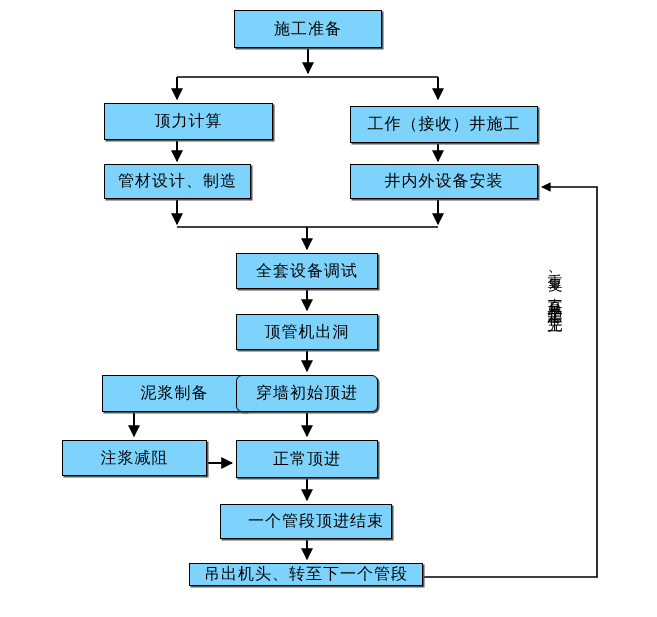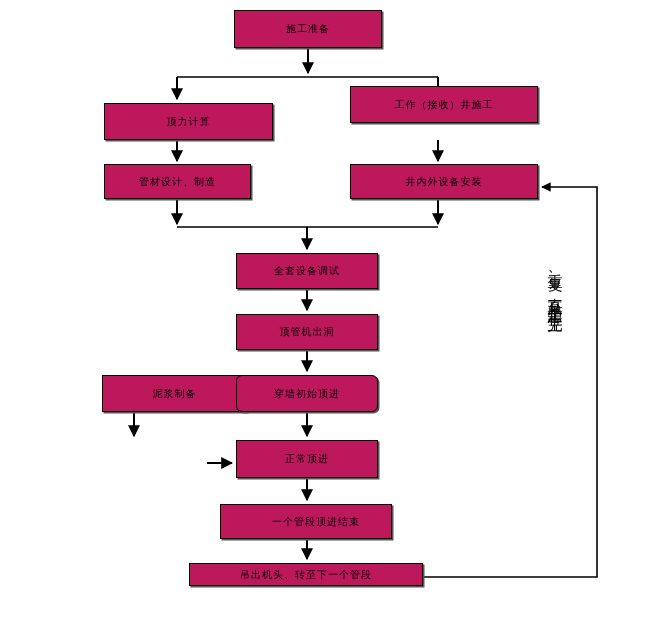--- a/index.html
+++ b/index.html
@@ -19,26 +19,26 @@
     position: absolute;
     left: 0;
     top: 0;
     width: 657px;
     height: 617px;
   }
   .node {
     position: absolute;
     box-sizing: border-box;
     border: 1px solid #000000;
-    background: #be185d;
+    background: #7dd3fc;
     display: flex;
     align-items: center;
     justify-content: center;
     color: #000000;
-    font-size: 10px;
+    font-size: 16px;
     letter-spacing: 1px;
     white-space: nowrap;
     box-shadow: 1.5px 1.5px 0 #555555;
   }
   .vlabel {
     position: absolute;
     writing-mode: vertical-rl;
     text-orientation: upright;
     color: #000000;
     font-size: 15px;
@@ -100,21 +100,21 @@
   </svg>
 
   <div class="node" style="left:234px;top:10px;width:148px;height:38px;">
     <span>施工准备</span>
   </div>
 
   <div class="node" style="left:104px;top:103px;width:169px;height:37px;">
     <span>顶力计算</span>
   </div>
 
-  <div class="node" style="left:350px;top:86px;width:188px;height:37px;">
+  <div class="node" style="left:350px;top:106px;width:188px;height:37px;">
     <span>工作（接收）井施工</span>
   </div>
 
   <div class="node" style="left:104px;top:164px;width:147px;height:35px;align-items:center;">
     <span>管材设计、制造</span>
   </div>
 
   <div class="node" style="left:350px;top:164px;width:188px;height:35px;">
     <span>井内外设备安装</span>
   </div>
@@ -128,20 +128,23 @@
   </div>
 
   <div class="node" style="left:62px;top:375px;width:145px;height:37px;margin-left:40px;">
     <span>泥浆制备</span>
   </div>
 
   <div class="node" style="left:236px;top:375px;width:142px;height:37px;border-radius:6px;">
     <span>穿墙初始顶进</span>
   </div>
 
+  <div class="node" style="left:62px;top:440px;width:145px;height:36px;">
+    <span>注浆减阻</span>
+  </div>
 
   <div class="node" style="left:236px;top:440px;width:142px;height:38px;">
     <span>正常顶进</span>
   </div>
 
   <div class="node" style="left:220px;top:504px;width:172px;height:35px;padding-left:20px;">
     <span>一个管段顶进结束</span>
   </div>
 
   <div class="node" style="left:189px;top:563px;width:234px;height:23px;">

